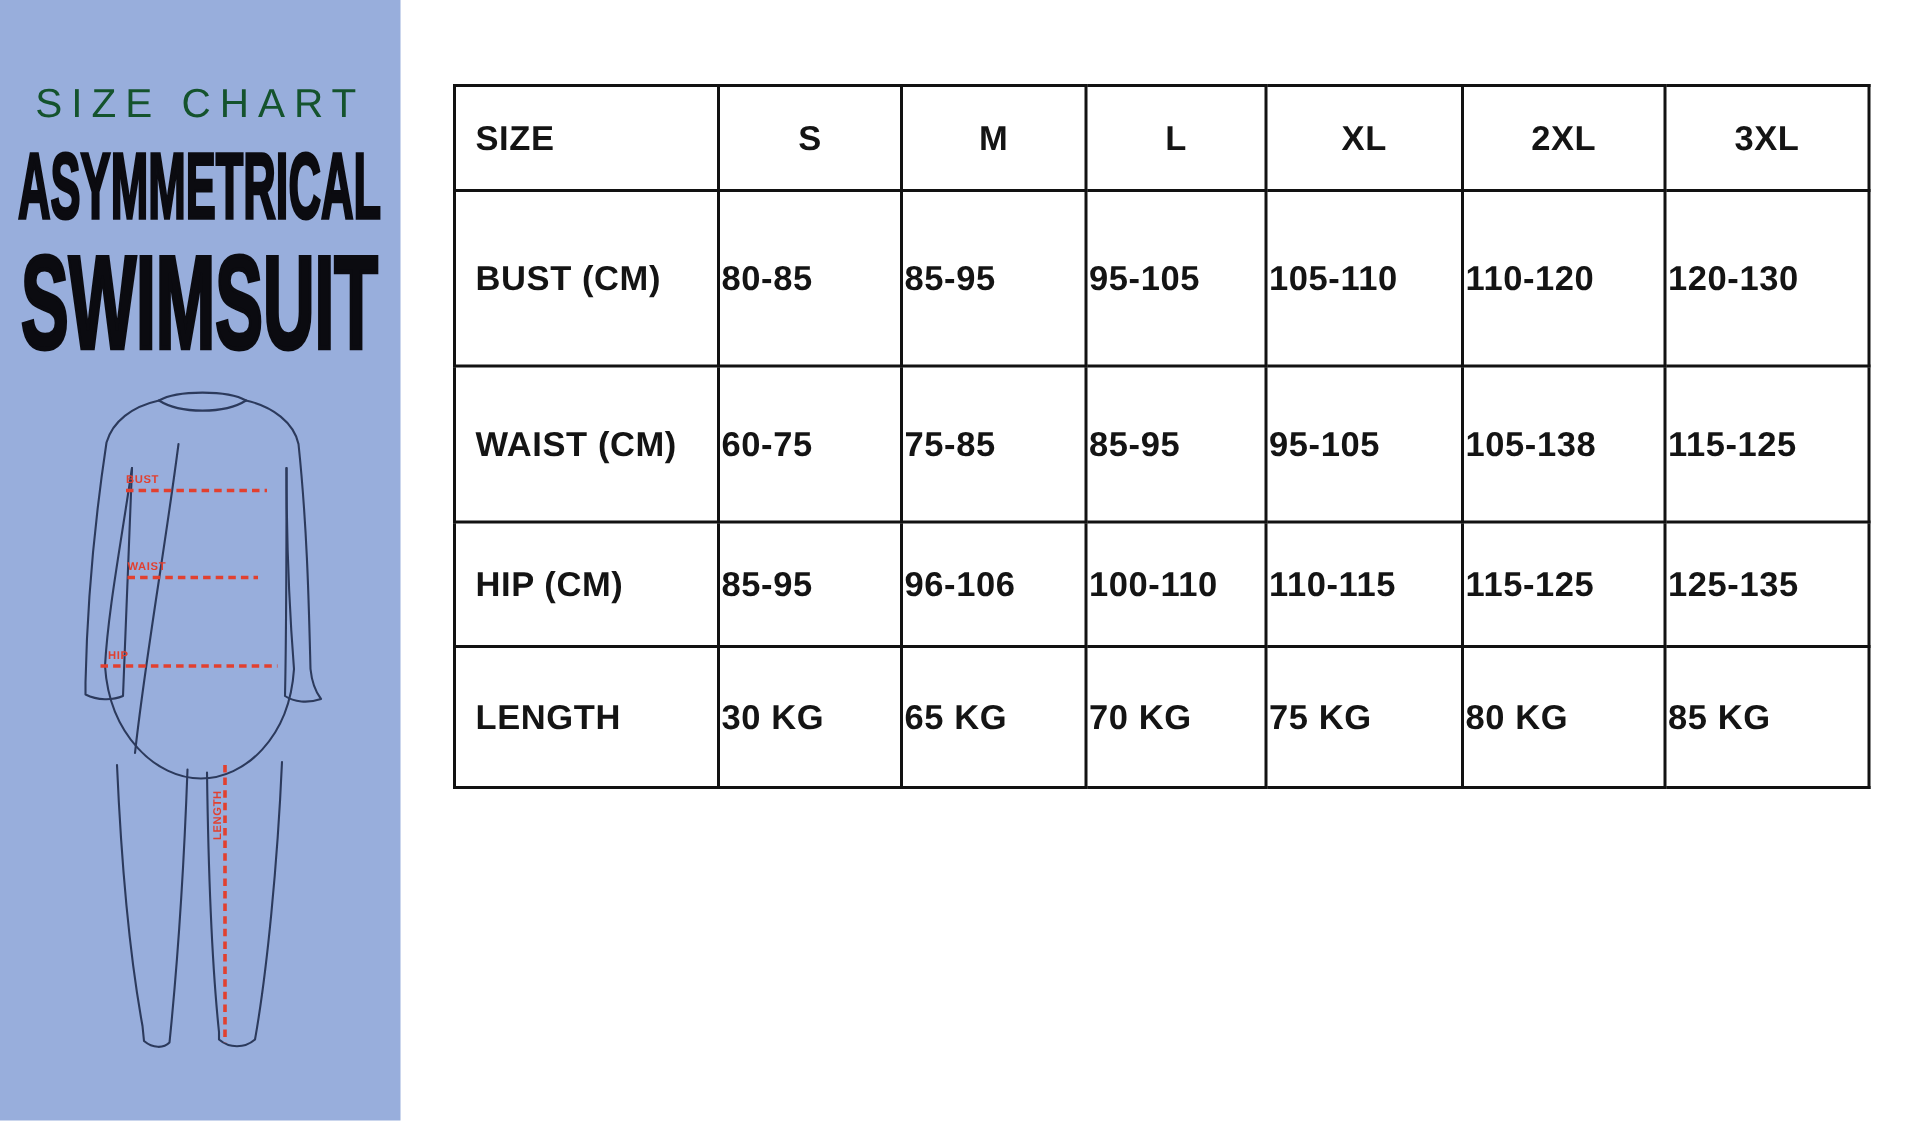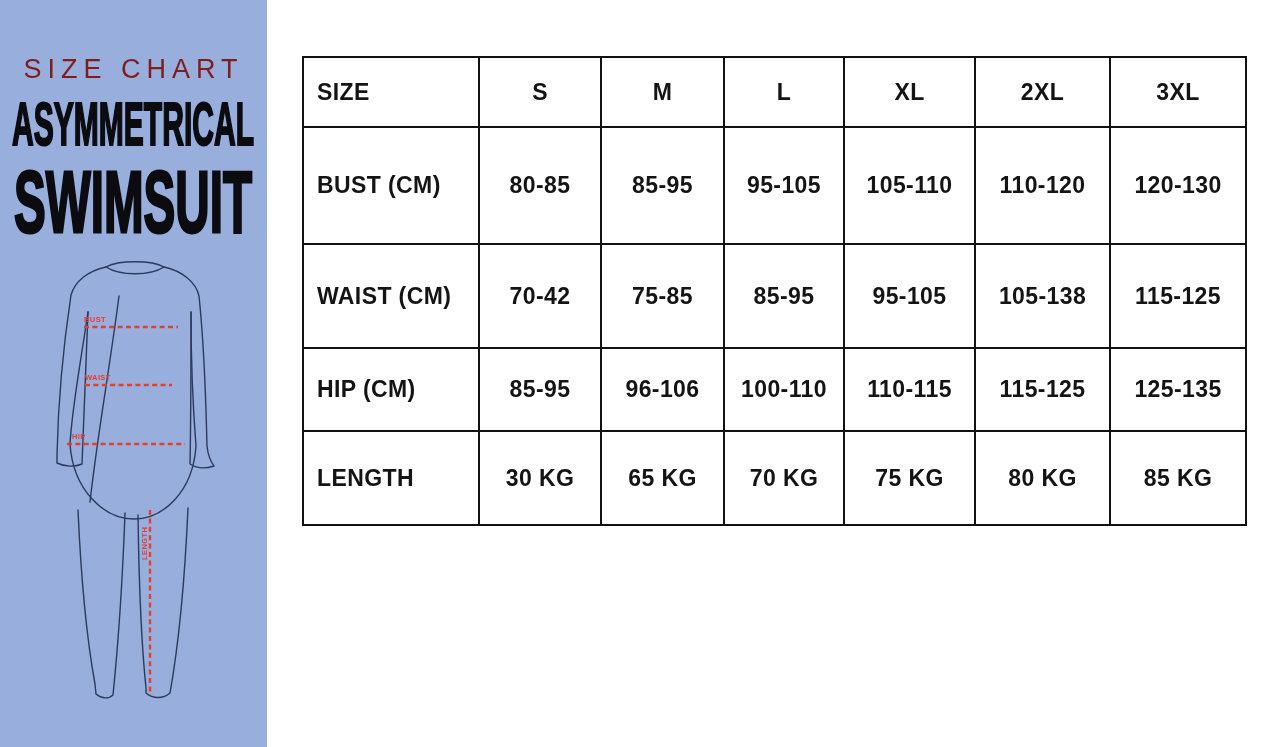--- a/index.html
+++ b/index.html
@@ -11,21 +11,21 @@
   }
   
   .sidebar{
     position:absolute;left:0;top:0;width:267px;height:747px;
     background:#98AEDC;
   }
   .sidebar-title{
     position:absolute;top:54px;left:0;width:267px;
     text-align:center;
     font-size:27px;font-weight:400;letter-spacing:6px;
-    color:#7f1d1d;white-space:nowrap;
+    color:#14532d;white-space:nowrap;
   }
   .headline-svg{position:absolute;left:0;top:92px;width:267px;height:150px;}
   .headline-svg text{
     font-family:"Liberation Sans","DejaVu Sans",sans-serif;
     font-weight:900;fill:#0b0b10;stroke:#0b0b10;
   }
   .figure-svg{position:absolute;left:0;top:258px;width:267px;height:470px;}
   .outline{fill:none;stroke:#2C3A5C;stroke-width:1.4;stroke-linecap:round;stroke-linejoin:round;}
   .measure{fill:none;stroke:#E2402F;stroke-width:2.4;stroke-dasharray:5 3.4;}
   .measure-label{
@@ -34,21 +34,21 @@
   }
   
   .table-wrap{position:absolute;left:302px;top:56px;}
   table{border-collapse:collapse;table-layout:fixed;background:#ffffff;}
   td,th{
     border:2px solid #121212;
     font-size:23px;font-weight:600;letter-spacing:.4px;
     color:#141414;vertical-align:middle;
   }
   th{text-align:center;font-weight:600;}
-  td{text-align:center;}
+  td{}
   td:first-child,th:first-child{text-align:left;padding-left:13px;}
   
   col.c0{width:176px}col.c1{width:122px}col.c2{width:123px}
   col.c3{width:120px}col.c4{width:131px}col.c5{width:135px}col.c6{width:136px}
   
   tr.r-head{height:70px}
   tr.r0{height:117px}
   tr.r1{height:104px}
   tr.r2{height:83px}
   tr.r3{height:132px}
@@ -123,21 +123,21 @@
           <td>BUST (CM)</td>
           <td>80-85</td>
           <td>85-95</td>
           <td>95-105</td>
           <td>105-110</td>
           <td>110-120</td>
           <td>120-130</td>
         </tr>
         <tr class="r1">
           <td>WAIST (CM)</td>
-          <td>70-42</td>
+          <td>60-75</td>
           <td>75-85</td>
           <td>85-95</td>
           <td>95-105</td>
           <td>105-138</td>
           <td>115-125</td>
         </tr>
         <tr class="r2">
           <td>HIP (CM)</td>
           <td>85-95</td>
           <td>96-106</td>

